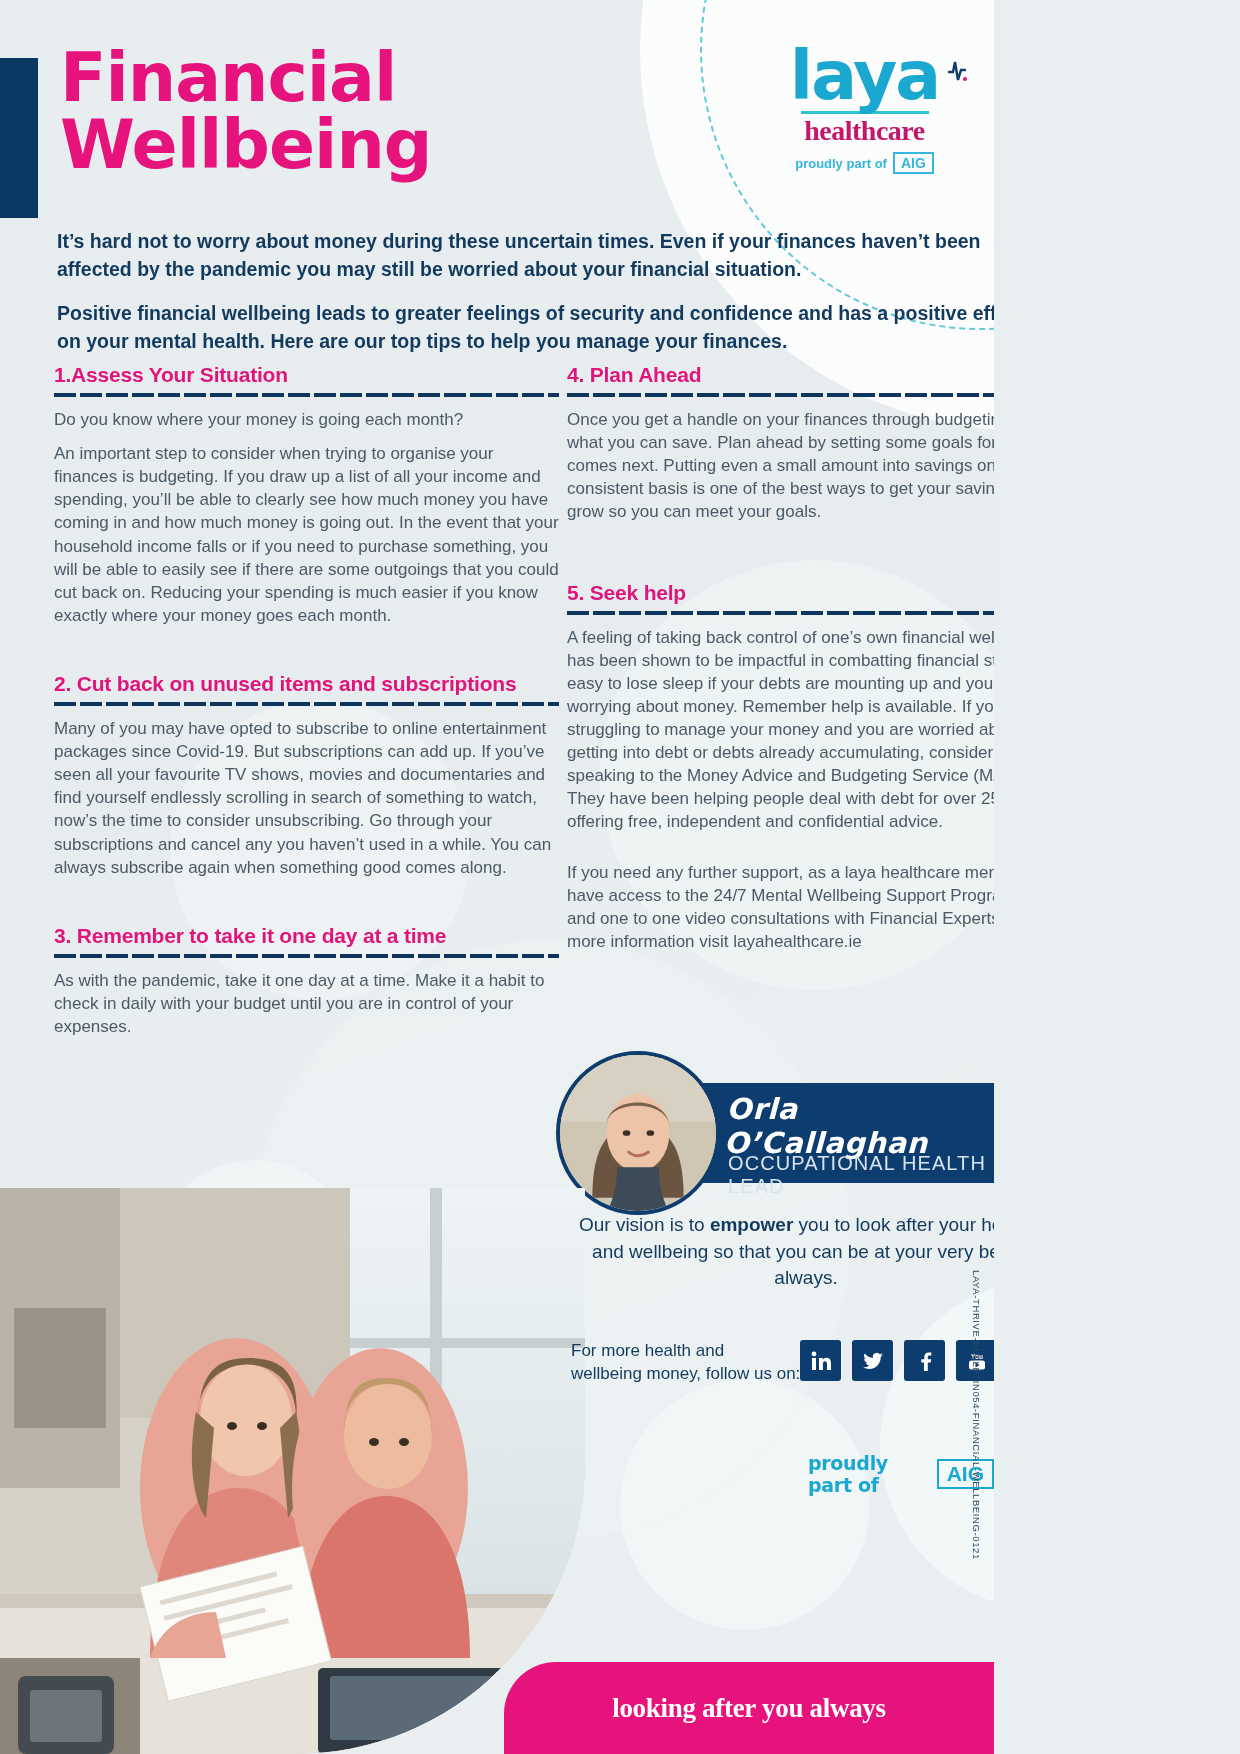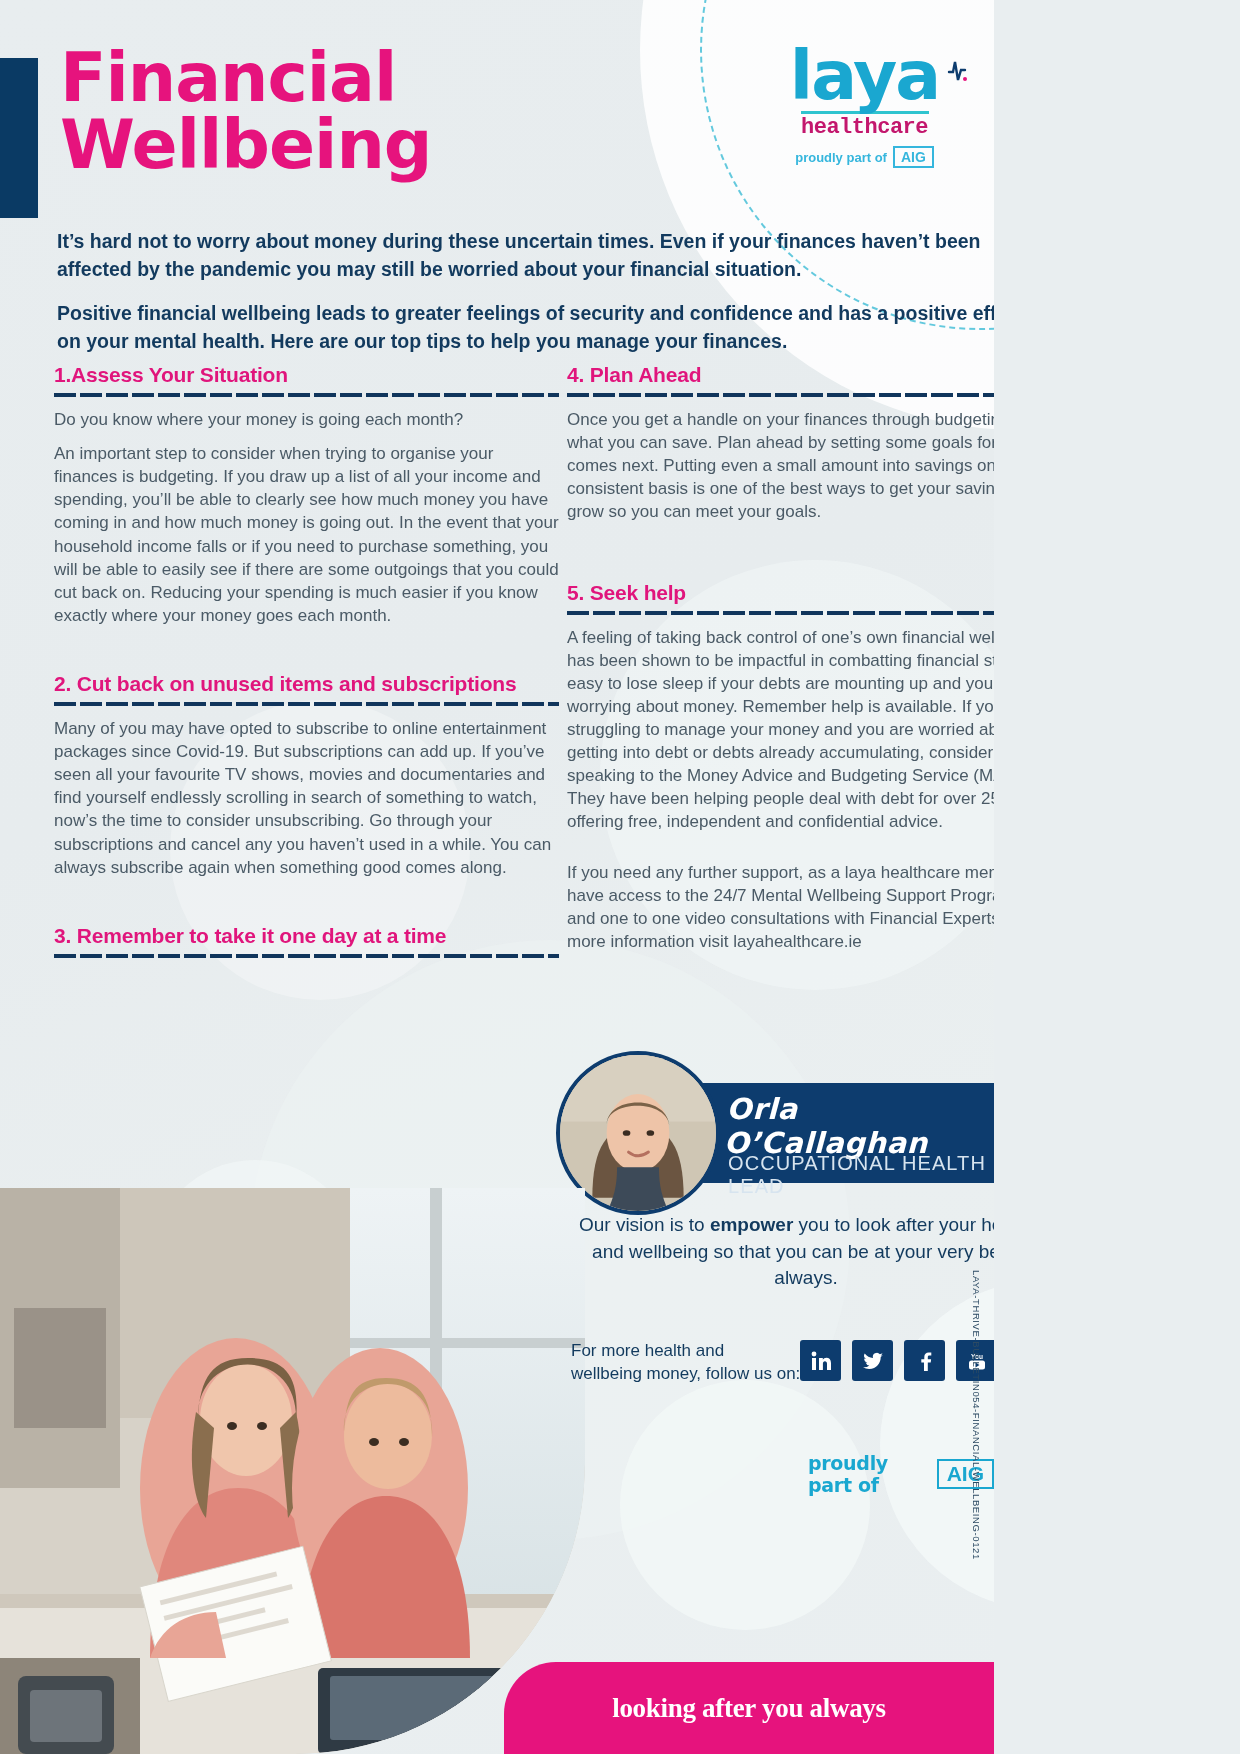--- a/index.html
+++ b/index.html
@@ -52,22 +52,22 @@
   
   .logo { position: absolute; right: 42px; top: 42px; width: 175px; text-align: center; }
   .logo-laya {
     font-family: "DejaVu Sans", sans-serif;
     font-weight: bold; font-size: 68px; line-height: 1;
     color: #1aa7d0; letter-spacing: -2px;
     position: relative; display: inline-block;
   }
   .logo-underline { width: 128px; height: 3px; background: #2fc4cf; margin: 1px auto 2px; }
   .logo-health {
-    font-family: Liberation Mono, monospace;
-    font-weight: bold; font-size: 22px; letter-spacing: -.5px;
+    font-family: Liberation Serif, serif;
+    font-weight: bold; font-size: 28px; letter-spacing: -.5px;
     color: #c3176d; line-height: 1.05;
   }
   .logo-proud {
     margin-top: 7px; font-size: 13px; font-weight: bold;
     color: #35b6dd; display: flex; align-items: center;
     justify-content: center; gap: 6px;
   }
   .aig-box {
     border: 2px solid #35b6dd; color: #35b6dd; font-weight: bold;
     font-size: 14px; padding: 1px 6px; letter-spacing: 0px;
@@ -248,20 +248,21 @@
       <div class="gap-md"></div>
       <div class="sec">
         <h2>2. Cut back on unused items and subscriptions</h2>
         <div class="rule"></div>
         <p>Many of you may have opted to subscribe to online entertainment packages since Covid-19. But subscriptions can add up. If you’ve seen all your favourite TV shows, movies and documentaries and find yourself endlessly scrolling in search of something to watch, now’s the time to consider unsubscribing. Go through your subscriptions and cancel any you haven’t used in a while. You can always subscribe again when something good comes along.</p>
       </div>
       <div class="gap-md"></div>
       <div class="sec">
         <h2>3. Remember to take it one day at a time</h2>
         <div class="rule"></div>
+        <p>As with the pandemic, take it one day at a time. Make it a habit to check in daily with your budget until you are in control of your expenses.</p>
       </div>
     </div>
 
     <div class="col col-right">
       <div class="sec">
         <h2>4. Plan Ahead</h2>
         <div class="rule"></div>
         <p>Once you get a handle on your finances through budgeting, see what you can save. Plan ahead by setting some goals for what comes next. Putting even a small amount into savings on a consistent basis is one of the best ways to get your savings to grow so you can meet your goals.</p>
       </div>
       <div class="gap-lg"></div>

